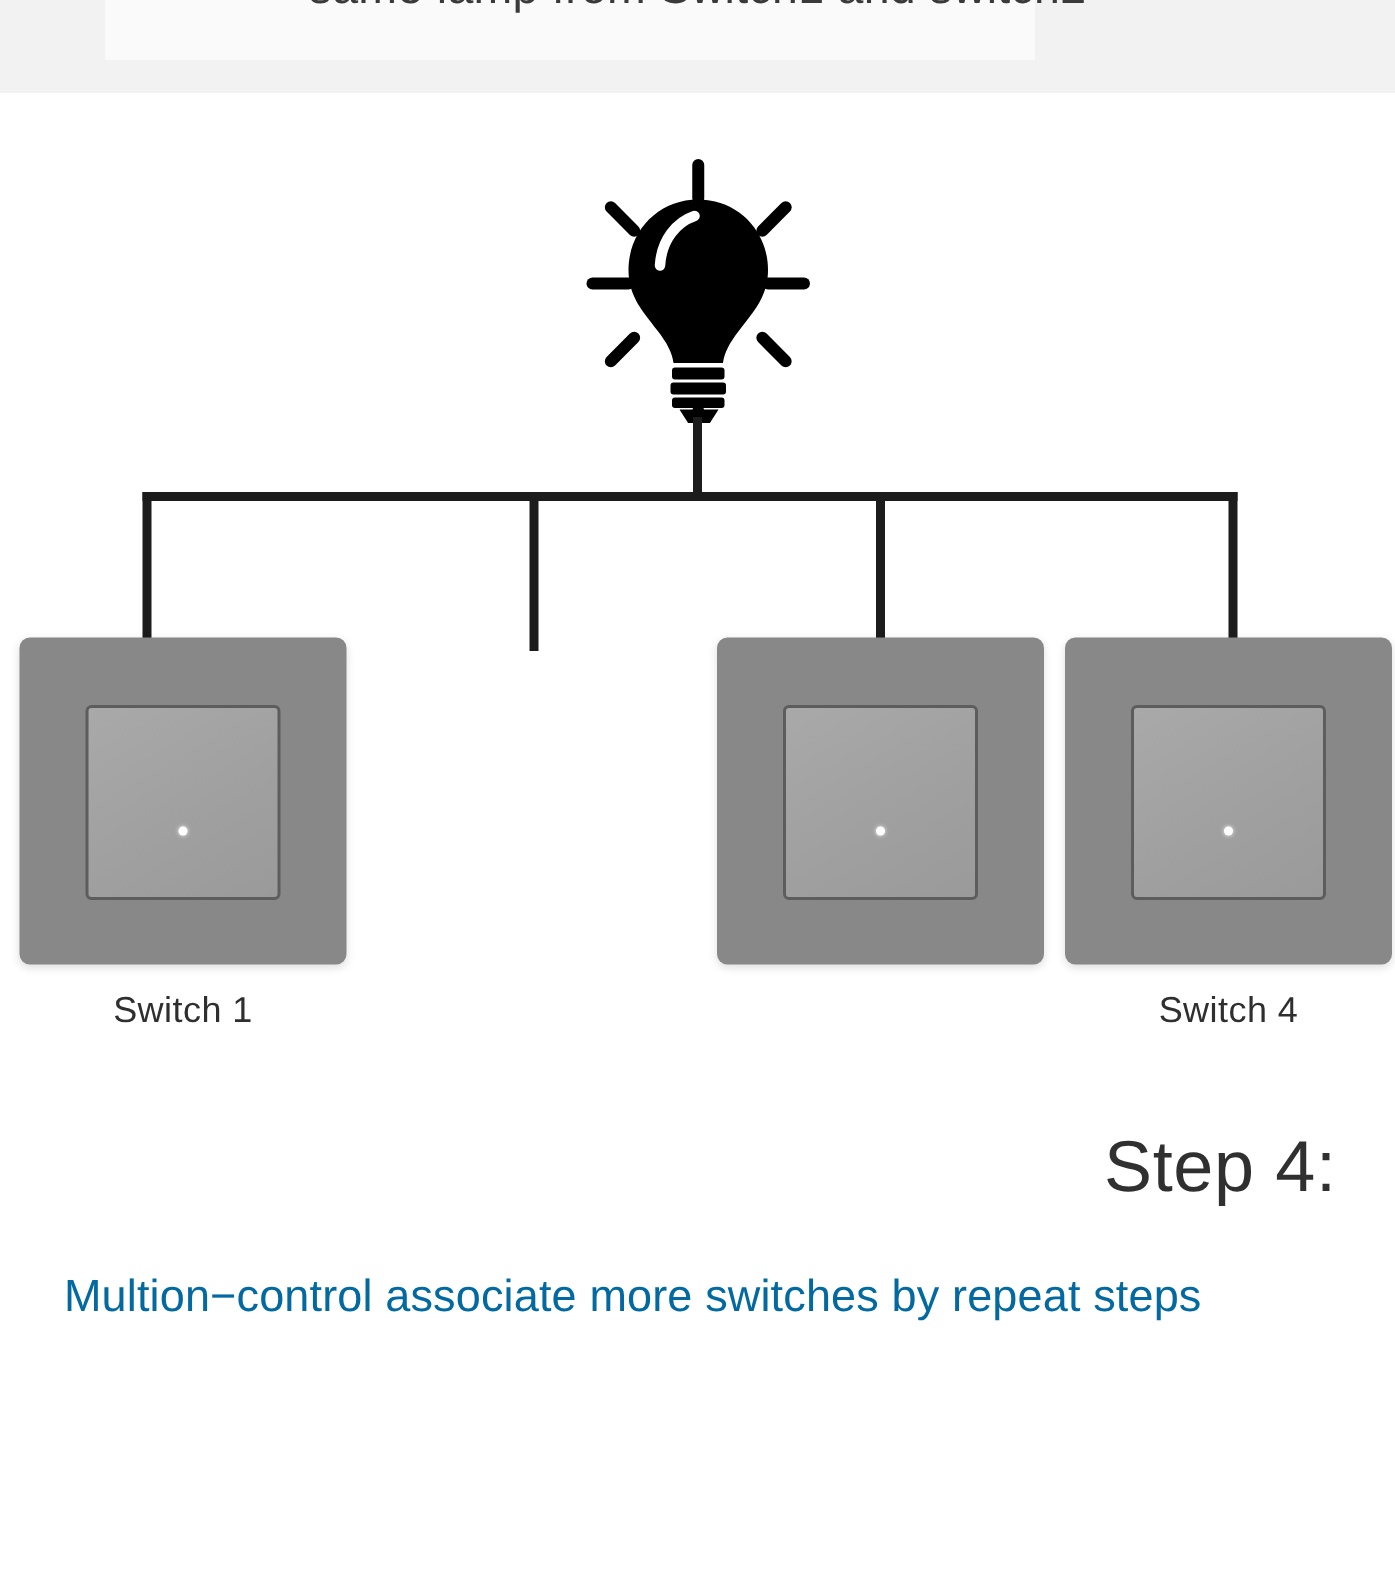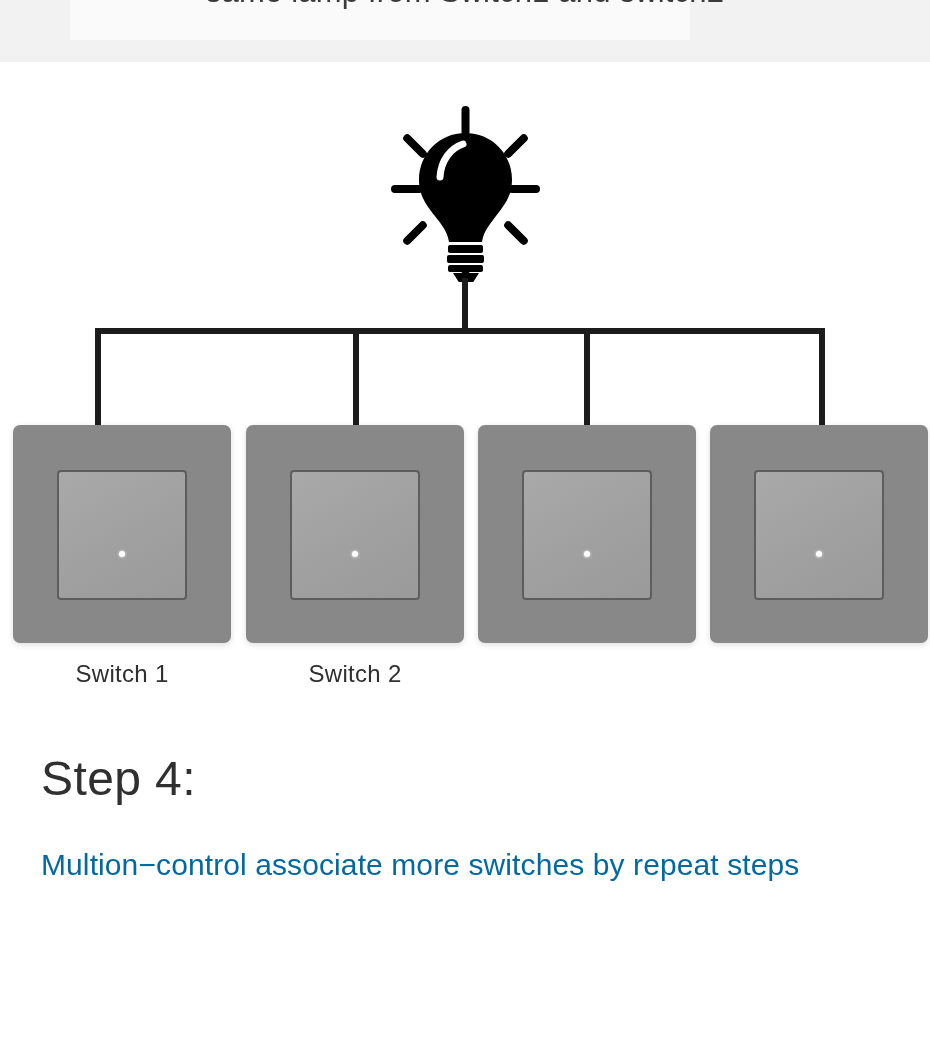--- a/index.html
+++ b/index.html
@@ -149,20 +149,21 @@
     font-weight: 400;
     letter-spacing: 0.3px;
   }
 
   
   .step-block {
     position: absolute;
     left: 41px;
     top: 748px;
     width: 850px;
+    text-align: right;
   }
   .step-title {
     font-size: 48px;
     line-height: 62px;
     color: #303030;
     font-weight: 400;
     letter-spacing: 0.4px;
     margin: 0;
   }
   .step-body {
@@ -228,43 +229,36 @@
 
     <div class="switch-cell c1">
       <div class="plate">
         <div class="rocker">
           <div class="led"></div>
         </div>
       </div>
       <div class="switch-label">Switch 1</div>
     </div>
 
-    <div class="switch-cell c2">
-      <div class="plate">
-        <div class="rocker">
-          <div class="led"></div>
-        </div>
-      </div>
-      <div class="switch-label">Switch 2</div>
-    </div>
 
     <div class="switch-cell c3">
       <div class="plate">
         <div class="rocker">
           <div class="led"></div>
         </div>
       </div>
     </div>
 
     <div class="switch-cell c4">
       <div class="plate">
         <div class="rocker">
           <div class="led"></div>
         </div>
       </div>
+      <div class="switch-label">Switch 4</div>
     </div>
 
   </div>
 </div>
 
 <div class="step-block">
   <h2 class="step-title">Step 4:</h2>
   <p class="step-body">Multion−control associate more switches by repeat steps</p>
 </div>
 

